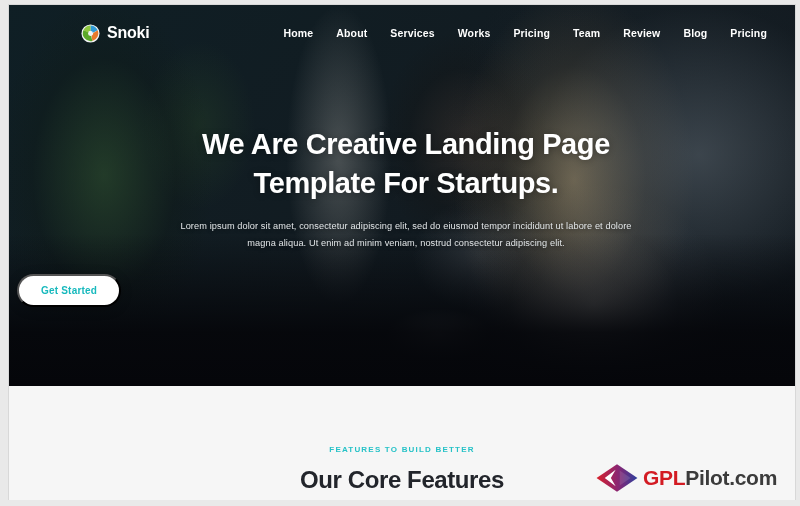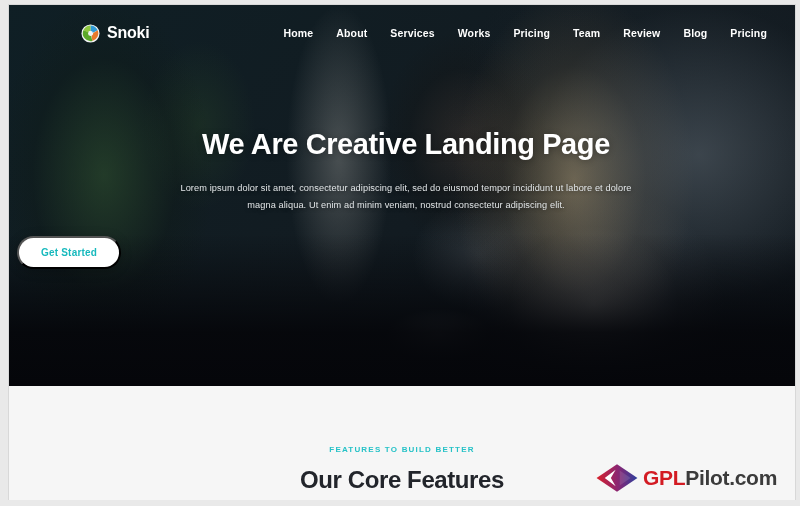--- a/index.html
+++ b/index.html
@@ -200,20 +200,21 @@
             <a class="nav-link">Team</a>
             <a class="nav-link">Review</a>
             <a class="nav-link">Blog</a>
             <a class="nav-link">Pricing</a>
           </div>
         </nav>
 
         <div class="hero-content">
           <h1 class="hero-title">
             <span>We Are Creative Landing Page</span><br>
+            <span>Template For Startups.</span>
           </h1>
 
           <p class="hero-sub">
             <span>Lorem ipsum dolor sit amet, consectetur adipiscing elit, sed do eiusmod tempor incididunt ut labore et</span>
             <span>dolore magna aliqua. Ut enim ad minim veniam, nostrud consectetur adipiscing elit.</span>
           </p>
 
           <div class="hero-actions">
             <button class="btn btn-primary">Get Started</button>
           </div>

